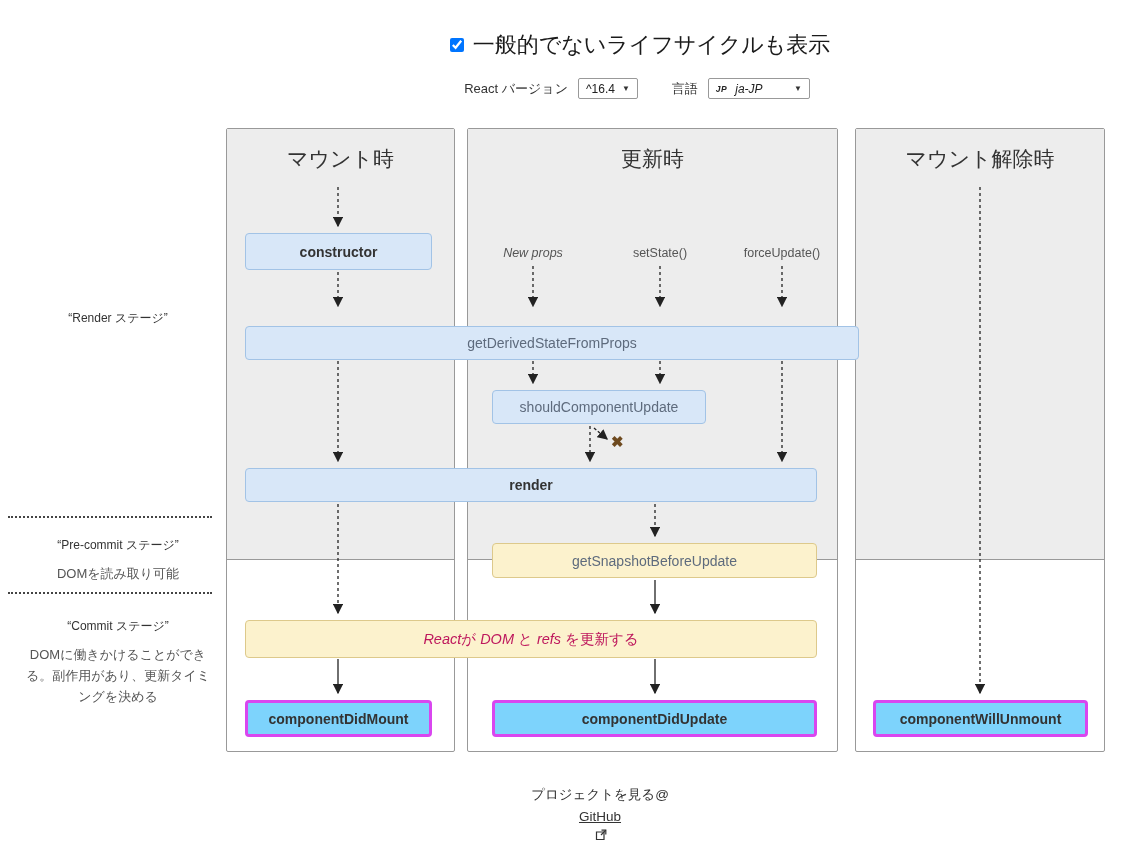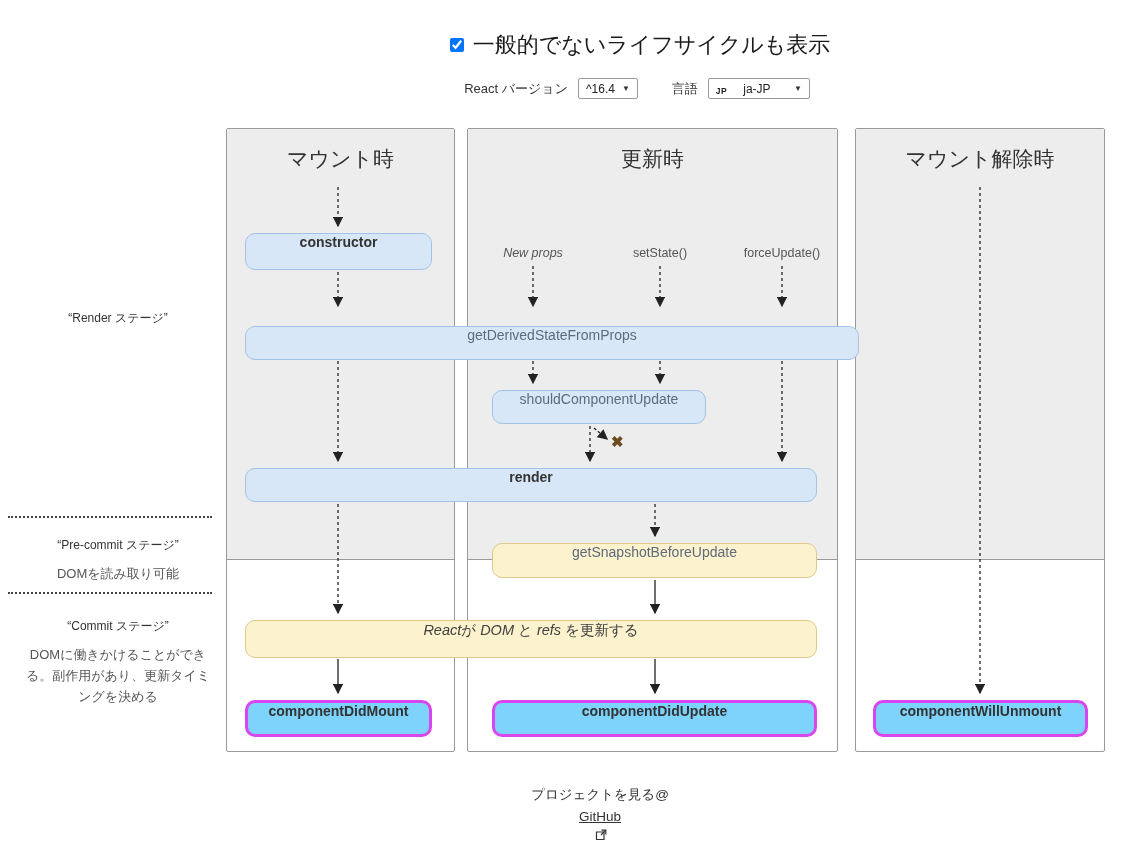--- a/index.html
+++ b/index.html
@@ -22,21 +22,21 @@
     font-size:13px; color:#333;
   }
   .select {
     display:inline-flex; align-items:center; gap:7px;
     border:1px solid #999; border-radius:2px; background:#fff;
     padding:2px 7px; font-size:12px; color:#222; height:21px; cursor:default;
   }
   .select .caret { font-size:8px; color:#333; }
   .select.lang { width:102px; justify-content:space-between; }
   .select.lang .flag { font-size:8.5px; font-weight:bold; letter-spacing:.5px; }
-  .select.lang .inner { display:inline-flex; align-items:flex-end; gap:16px; }
+  .select.lang .inner { display:inline-flex; align-items:center; gap:8px;font-style:italic; }
   .ctrl-gap { width:14px; }
 
   
   .side-note { position:absolute; left:22px; width:192px; text-align:center; z-index:3; }
   .side-title { font-size:12px; color:#333; margin-bottom:9px; }
   .side-desc { font-size:13px; color:#555; line-height:1.62; }
   .dotline { position:absolute; left:8px; width:204px; height:0; border-top:2px dotted #444; z-index:3; }
 
   
   .panel {
@@ -50,36 +50,36 @@
   .panel-title {
     position:relative; z-index:2; text-align:center; margin-top:16px;
     font-size:21px; color:#333;
   }
   .panel-mount   { left:226px; width:229px; }
   .panel-update  { left:467px; width:371px; }
   .panel-unmount { left:855px; width:250px; }
 
   
   .box {
-    position:absolute; z-index:3; display:flex; align-items:flex-start; justify-content:center;
-    border-radius:10px; font-size:14px; text-align:center; cursor:default;
+    position:absolute; z-index:3; display:flex; align-items:center; justify-content:center;
+    border-radius:4px; font-size:14px; text-align:center; cursor:default;
   }
   .box .label { display:inline; }
   .blue   { background:#d8e7f8; border:1px solid #a2c3e6; }
   .yellow { background:#fcf2cd; border:1px solid #ddc98b; }
   .green  { background:#7dd3fc; border:3px solid #d946ef; }
   .common   { font-weight:bold; color:#333; }
   .uncommon { color:#5e6b7d; font-weight:normal; }
   .it { font-style:italic; }
   .box-constructor { left:245px; top:233px; width:187px; height:37px; }
   .box-gdsfp       { left:245px; top:326px; width:614px; height:34px; }
   .box-scu         { left:492px; top:390px; width:214px; height:34px; }
   .box-render      { left:245px; top:468px; width:572px; height:34px; }
   .box-gsbu        { left:492px; top:543px; width:325px; height:35px; }
-  .box-reactdom    { left:245px; top:620px; width:572px; height:38px; color:#404040; font-size:14.5px; }
+  .box-reactdom    { left:245px; top:620px; width:572px; height:38px; color:#be185d; font-size:14.5px; }
   .box-cdm         { left:245px; top:700px; width:187px; height:37px; }
   .box-cdu         { left:492px; top:700px; width:325px; height:37px; }
   .box-cwu         { left:873px; top:700px; width:215px; height:37px; }
 
   
   .trigger {
     position:absolute; top:246px; z-index:3; font-size:12.5px; color:#555;
     transform:translateX(-50%); white-space:nowrap;
   }
   .trigger-newprops { left:533px; font-style:italic; }

